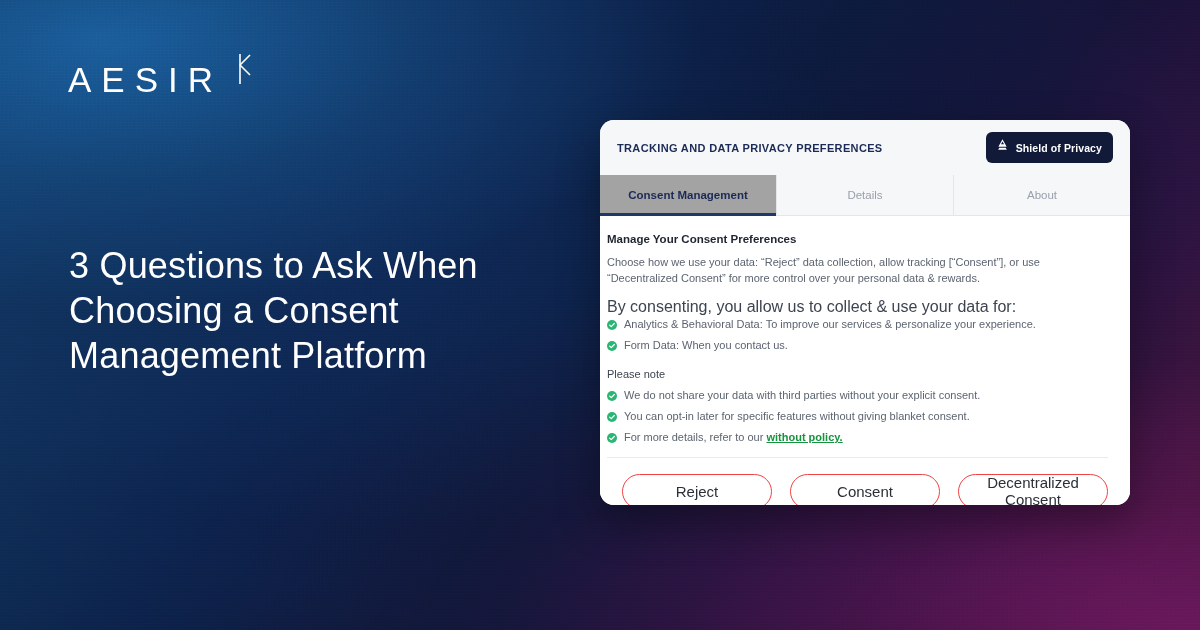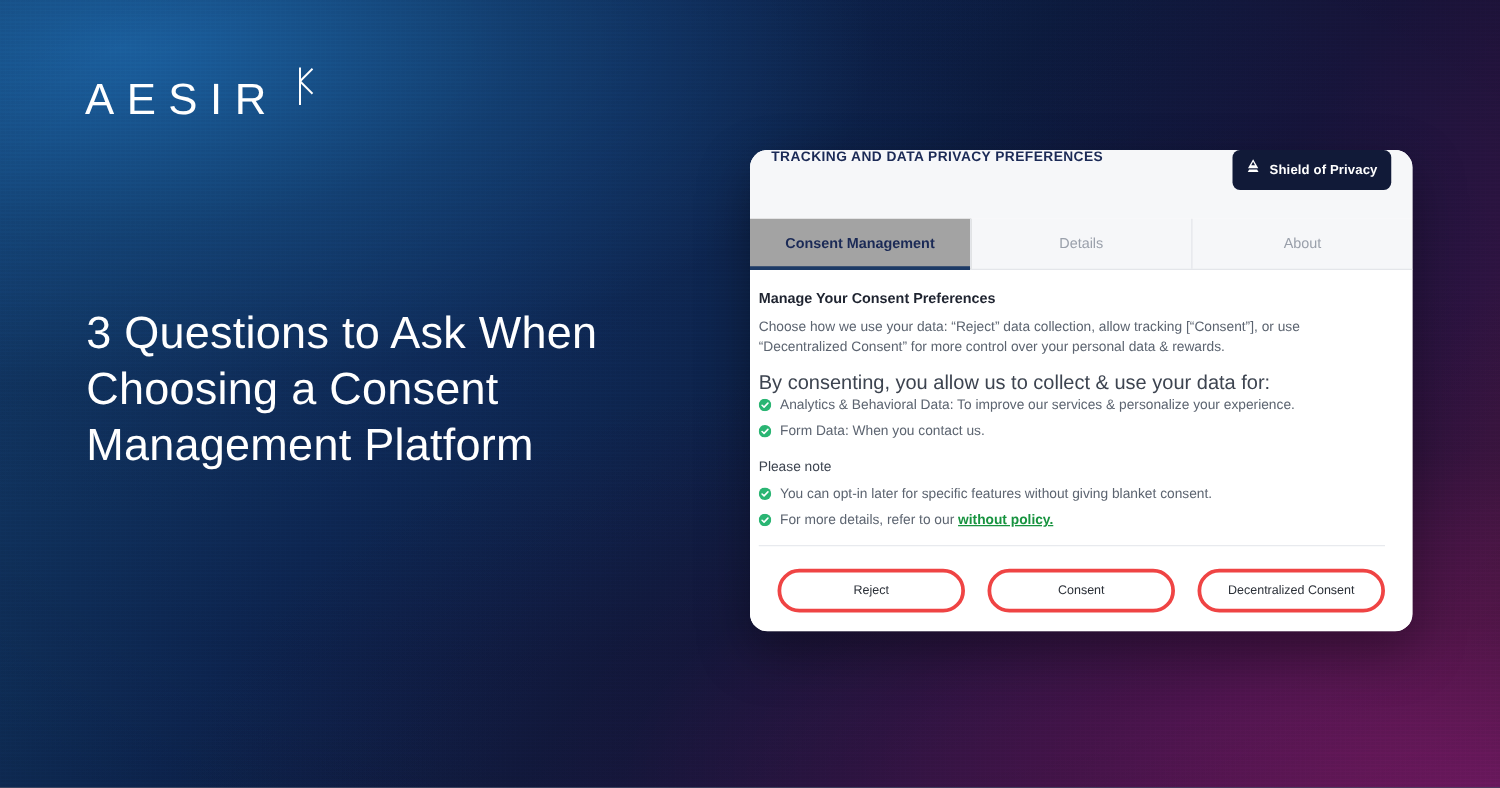--- a/index.html
+++ b/index.html
@@ -67,21 +67,21 @@
     border-radius:14px;
     box-shadow:0 16px 42px rgba(0,0,0,.34);
     overflow:hidden;
     display:flex; flex-direction:column;
   }
 
   
   #card-header {
     height:55px;
     background:#f6f7f9;
-    display:flex; align-items:flex-start; justify-content:space-between;
+    display:flex; align-items:center; justify-content:space-between;
     padding:0 17px 0 17px;
     flex:0 0 auto;
   }
   #card-title {
     font-size:11px; font-weight:700;
     letter-spacing:.35px;
     color:#1b2a56;
   }
   #shield-badge {
     display:flex; align-items:center; gap:6px;
@@ -155,25 +155,25 @@
   #card-divider { height:1px; background:#e8eaee; margin-top:10px; }
   #card-footer {
     flex:0 0 auto;
     height:66px;
     display:flex; align-items:center; gap:18px;
     padding:0 22px;
     background:#ffffff;
   }
   .cbtn {
     flex:1; height:35px;
-    border:3px solid #ef4444;
+    border:1px solid #ef4444;
     border-radius:20px;
     background:#ffffff;
     color:#2b3038;
-    font-size:10px;
+    font-size:15px;
     font-family:"Liberation Sans", sans-serif;
     display:flex; align-items:center; justify-content:center;
     cursor:pointer;
   }
 </style>
 </head>
 <body>
 
 <div id="bg"></div>
 <div id="bg-noise"></div>
@@ -253,20 +253,29 @@
     <div class="note-head">Please note</div>
 
     <ul class="checks">
       <li>
         <span class="ck">
           <svg width="10" height="10" viewBox="0 0 12 12">
               <circle cx="6" cy="6" r="6" fill="#2ab573"></circle>
               <path d="M3.2 6.2 L5.1 8 L8.8 4.2" stroke="#ffffff" stroke-width="1.5" fill="none" stroke-linecap="round" stroke-linejoin="round"></path>
             </svg>
         </span>
+        <span>We do not share your data with third parties without your explicit consent.</span>
+      </li>
+      <li>
+        <span class="ck">
+          <svg width="10" height="10" viewBox="0 0 12 12">
+              <circle cx="6" cy="6" r="6" fill="#2ab573"></circle>
+              <path d="M3.2 6.2 L5.1 8 L8.8 4.2" stroke="#ffffff" stroke-width="1.5" fill="none" stroke-linecap="round" stroke-linejoin="round"></path>
+            </svg>
+        </span>
         <span>You can opt-in later for specific features without giving blanket consent.</span>
       </li>
       <li>
         <span class="ck">
           <svg width="10" height="10" viewBox="0 0 12 12">
               <circle cx="6" cy="6" r="6" fill="#2ab573"></circle>
               <path d="M3.2 6.2 L5.1 8 L8.8 4.2" stroke="#ffffff" stroke-width="1.5" fill="none" stroke-linecap="round" stroke-linejoin="round"></path>
             </svg>
         </span>
         <span><span>For more details, refer to our </span><a class="pp-link" href="#">without policy.</a></span>

